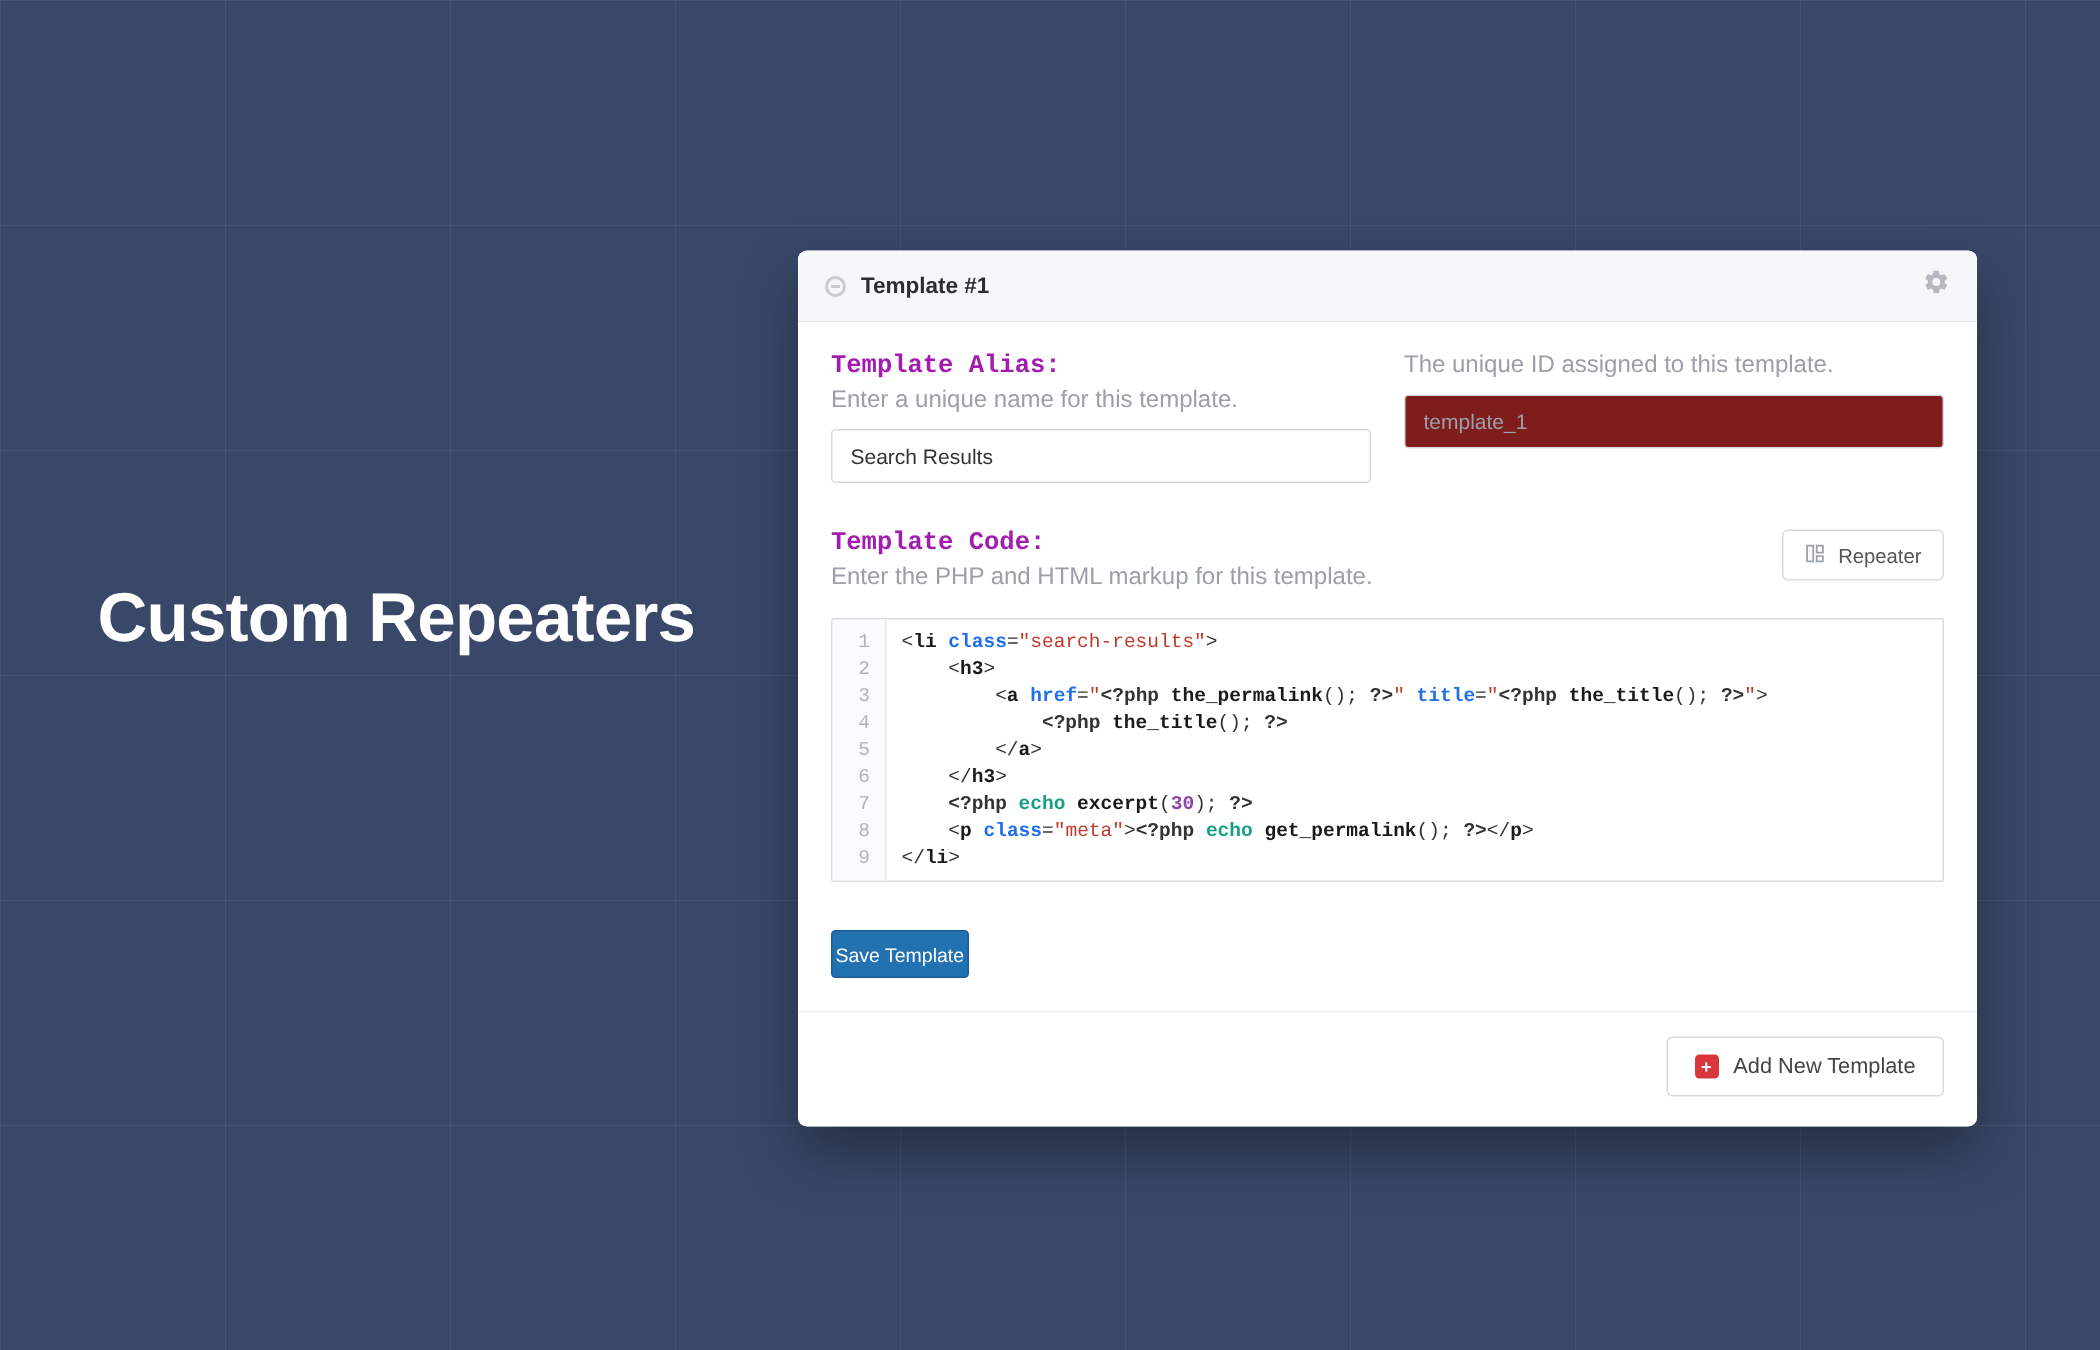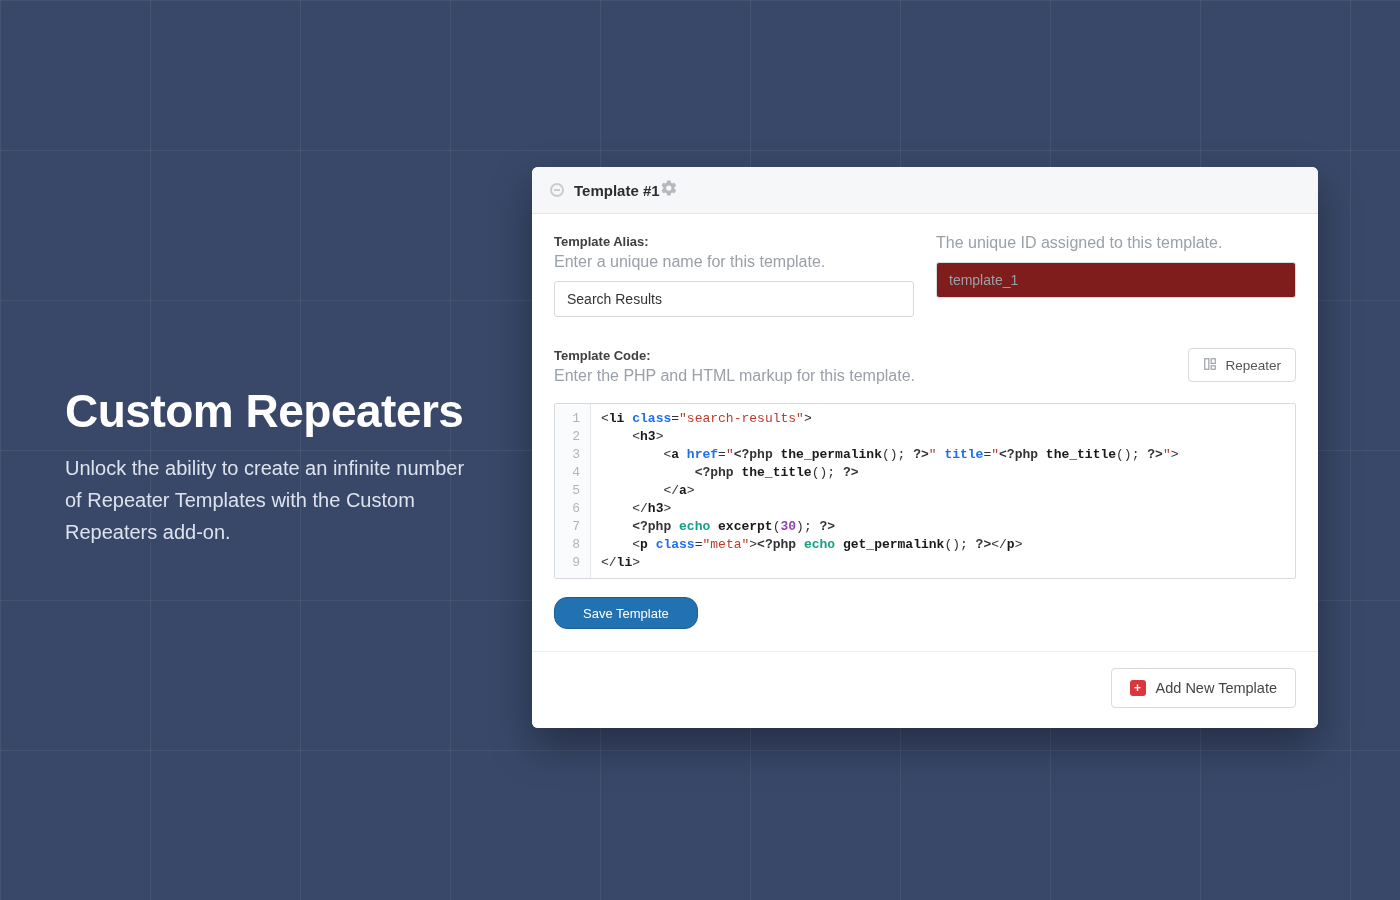--- a/index.html
+++ b/index.html
@@ -41,21 +41,21 @@
     border-radius: 6px;
     box-shadow: 0 18px 40px rgba(0,0,0,0.35);
     overflow: hidden;
   }
   .panel-header {
     background: #f6f7f8;
     border-bottom: 1px solid #e5e5e5;
     padding: 12px 18px;
     display: flex;
     align-items: center;
-    justify-content: flex-start;
+    justify-content: space-between;
   }
   .panel-header-left {
     display: flex;
     align-items: center;
     gap: 10px;
   }
   .collapse-dot {
     width: 14px; height: 14px;
     display: flex; align-items: center; justify-content: center;
     color: #c9cdd2;
@@ -68,24 +68,25 @@
   .gear-icon { color: #b5b9bf; cursor: pointer; }
 
   .panel-body { padding: 20px 22px 22px; background:#fff; border-bottom:1px solid #eee;}
   .field-row {
     display: flex;
     gap: 22px;
     margin-bottom: 22px;
   }
   .field { flex: 1; }
   .field-label {
-    font-size: 13px;
+    font-size: 17px;
     font-weight: 600;
-    color: #404040;
+    color: #a21caf;
     margin-bottom: 4px;
+    font-family: Liberation Mono, monospace;
   }
   .field-help {
     font-size: 16px;
     color: #9aa0a8;
     margin-bottom: 10px;
   }
   .text-input {
     width: 100%;
     height: 36px;
     padding: 0 12px;
@@ -146,31 +147,31 @@
   .tag-name { color:#1a1a1a; font-weight:600;}
   .attr-name { color:#1f6feb; font-weight:600;}
   .equals { color:#333; }
   .string { color:#c0392b; }
   .php-open { color:#333; font-weight:600;}
   .php-kw { color:#16a085; font-weight:600;}
   .php-fn { color:#1a1a1a; font-weight:600; }
   .num { color:#8e44ad; font-weight:600;}
 
   .save-btn {
-    margin-top: 18px;
+    margin-top: 32px;
     display: inline-flex;
     align-items: center;
     height: 32px;
-    padding: 0 28px;
+    padding: 0 2px;
     font-size: 13px;
     font-weight: 500;
     color: #fff;
     background: #2271b1;
     border: 1px solid #1b5e96;
-    border-radius: 13px;
+    border-radius: 3px;
     cursor: pointer;
   }
 
   .panel-footer {
     background:#fff;
     padding: 16px 22px 20px;
     display:flex;
     justify-content:flex-end;
   }
   .add-template-btn {
@@ -192,21 +193,20 @@
     line-height:1;
   }
 </style>
 </head>
 <body>
 
 <div class="page">
 
   <div class="hero-text">
     <h1 class="hero-title">Custom Repeaters</h1>
-    <p class="hero-sub">Unlock the ability to create an infinite number of Repeater Templates with the Custom Repeaters add-on.</p>
   </div>
 
   <div class="panel">
 
     <div class="panel-header">
       <div class="panel-header-left">
         <span class="collapse-dot">
           <svg width="14" height="14" viewBox="0 0 14 14">
               <circle cx="7" cy="7" r="6" fill="none" stroke="currentColor" stroke-width="2"></circle>
               <line x1="4" y1="7" x2="10" y2="7" stroke="currentColor" stroke-width="2"></line>

